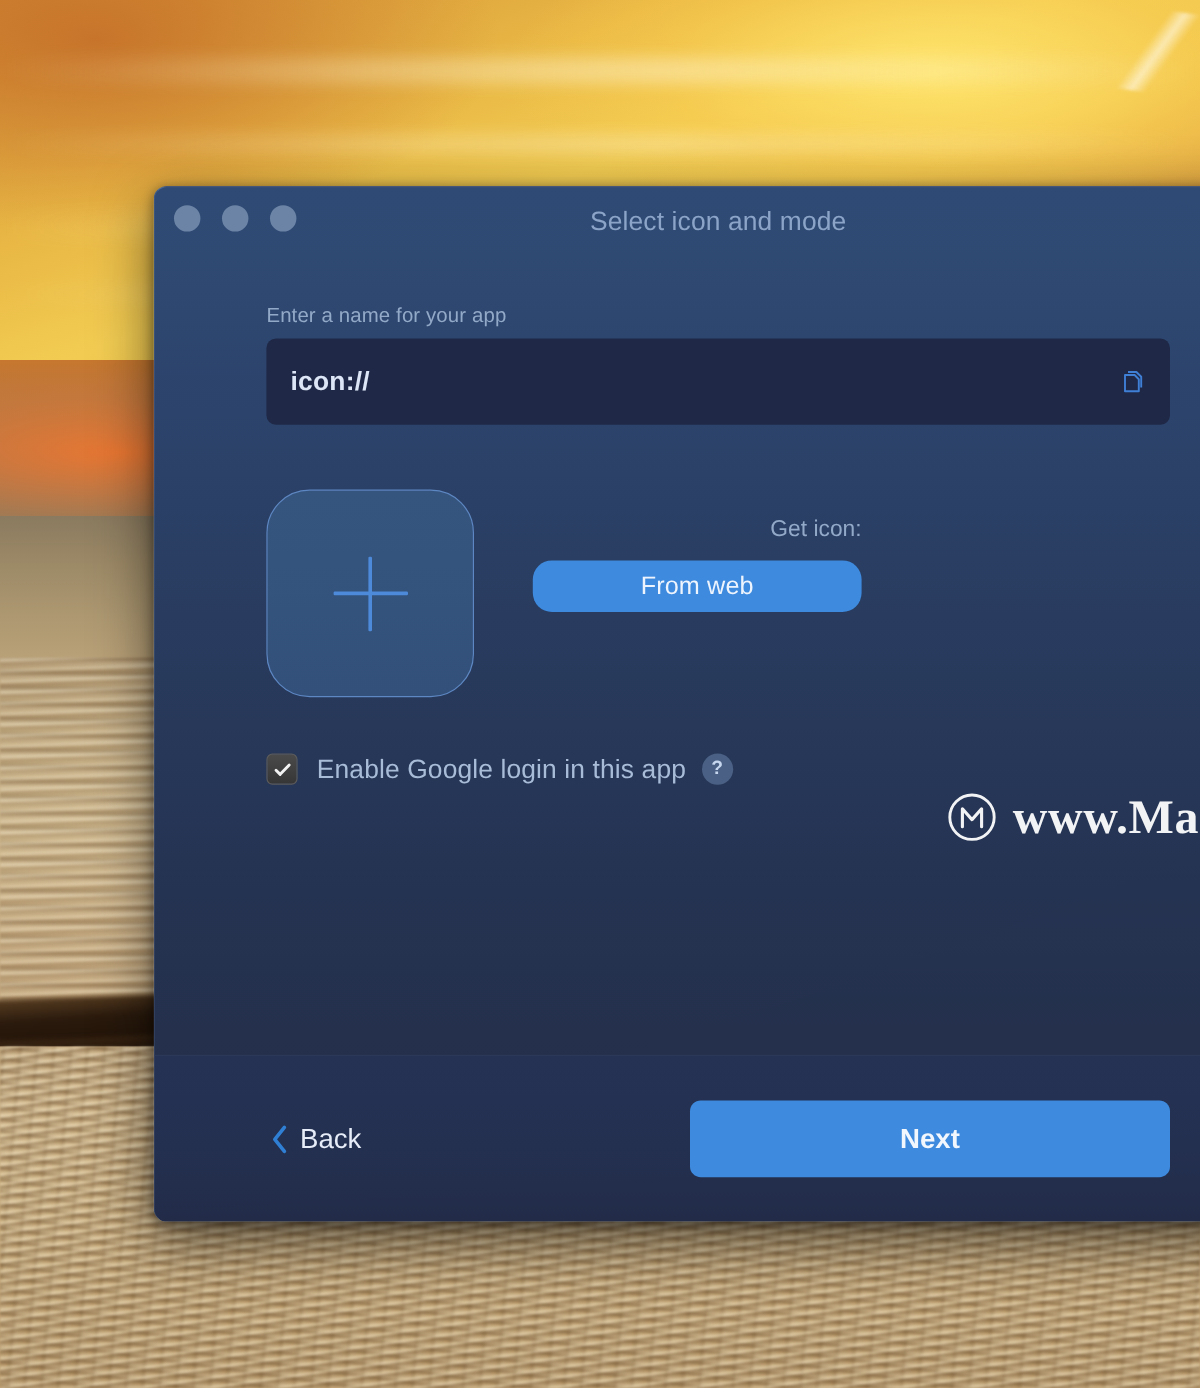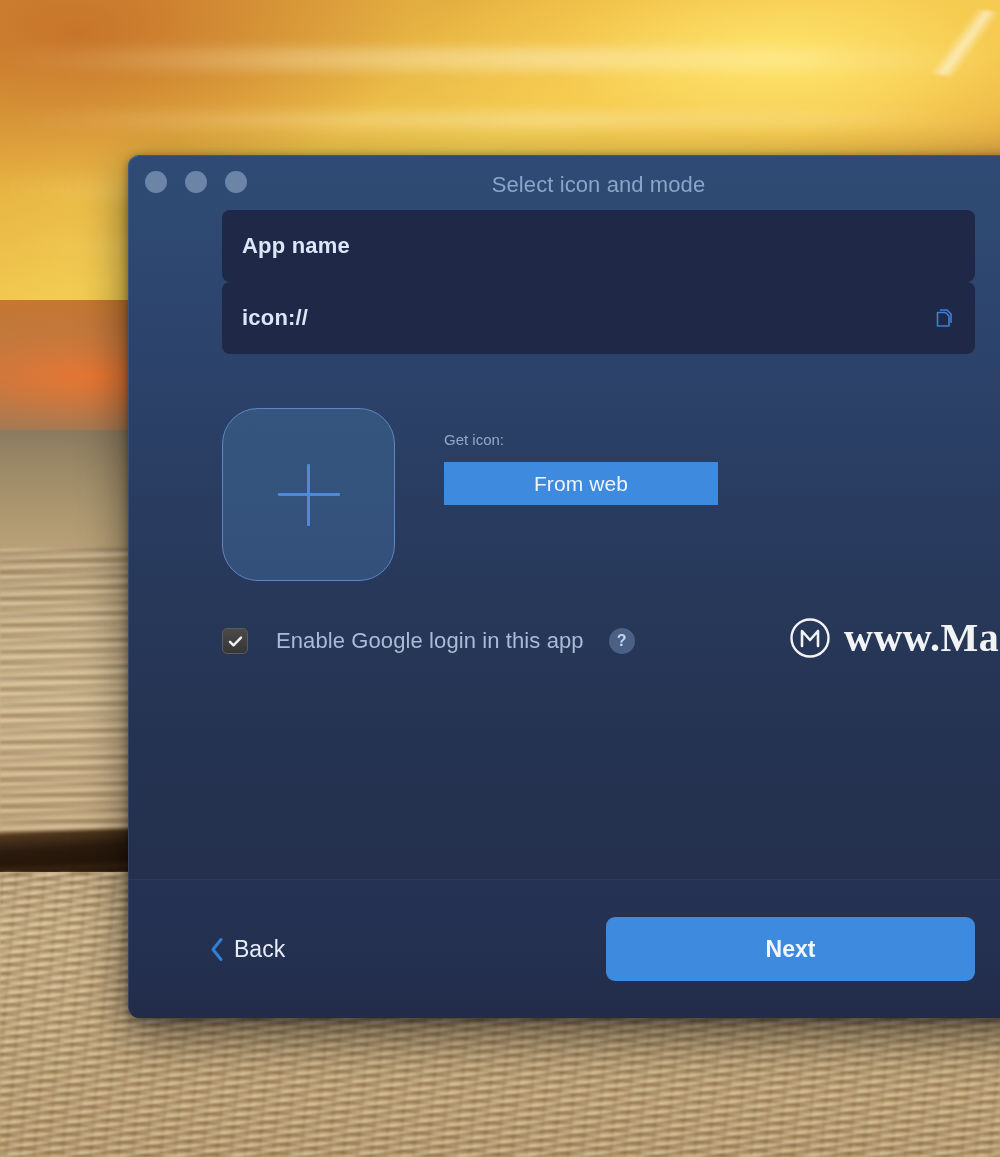--- a/index.html
+++ b/index.html
@@ -245,47 +245,48 @@
     border-radius: 1px;
   }
   .plus-glyph .h { left: 0; top: 29px; width: 62px; height: 3.5px; }
   .plus-glyph .v { top: 0; left: 29px; height: 62px; width: 3.5px; }
 
   #geticon-col {
     margin-left: 49px;
     padding-top: 23px;
   }
   #geticon-label {
-    font-size: 15px;
+    font-size: 19px;
     color: #93a9c8;
     margin-bottom: 14px;
+    text-align: right;
   }
   .blue-btn {
     width: 274px;
     height: 43px;
-    border-radius: 0;
+    border-radius: 16px;
     background: #3d8ade;
     border: none;
     color: #eef4fd;
     font-size: 21px;
     font-family: "Liberation Sans", sans-serif;
     cursor: pointer;
     display: flex;
     align-items: center;
     justify-content: center;
     margin-bottom: 19px;
     letter-spacing: 0.1px;
   }
 
   
   #checkbox-row {
     display: flex;
     align-items: center;
     margin-top: 47px;
-    gap: 12px;
+    gap: 0;
   }
   .checkbox {
     width: 26px; height: 26px;
     border-radius: 5px;
     background: linear-gradient(180deg, #4a4a4a 0%, #363636 100%);
     border: 1px solid #5b5b5b;
     display: flex;
     align-items: center;
     justify-content: center;
     cursor: pointer;
@@ -316,38 +317,38 @@
   
   #footer {
     position: absolute;
     left: 0; right: 0; bottom: 0;
     height: 138px;
     background: linear-gradient(180deg, #253254 0%, #243050 55%, #222c49 100%);
     border-top: 1px solid rgba(120,150,190,0.12);
   }
   #back-btn {
     position: absolute;
-    left: 80px;
+    left: 96px;
     top: 50%;
     transform: translateY(-50%);
     display: flex;
     align-items: center;
     cursor: pointer;
   }
   #back-label {
     font-size: 23px;
     color: #e6edf8;
     margin-left: 9px;
   }
   #next-btn {
     position: absolute;
     right: 93px;
     top: 50%;
     transform: translateY(-50%);
-    width: 369px;
+    width: 400px;
     height: 64px;
     border-radius: 9px;
     background: #3d8ade;
     border: none;
     color: #f2f7fd;
     font-size: 23px;
     font-weight: bold;
     font-family: "Liberation Sans", sans-serif;
     cursor: pointer;
     display: flex;
@@ -397,23 +398,21 @@
 
     <div id="titlebar">
       <div class="traffic t1"></div>
       <div class="traffic t2"></div>
       <div class="traffic t3"></div>
       <div id="window-title">Select icon and mode</div>
     </div>
 
     <div id="body-area">
 
-      <div class="text-field">
-        <span class="value">App name</span>
-      </div>
+      <div class="field-label">Enter a name for your app</div>
 
       <div class="text-field">
         <span class="value">icon://</span>
         <span class="paste-btn">
           <svg width="24" height="24" viewBox="0 0 24 24" fill="none">
             <path d="M5.5 6.5h8l3.5 3.5v10h-11.5z" stroke="#3f7fd6" stroke-width="1.6" fill="none" stroke-linejoin="round"></path>
             <path d="M8 4h7l4 4v9" stroke="#3f7fd6" stroke-width="1.6" fill="none" stroke-linejoin="round"></path>
           </svg>
         </span>
       </div>

